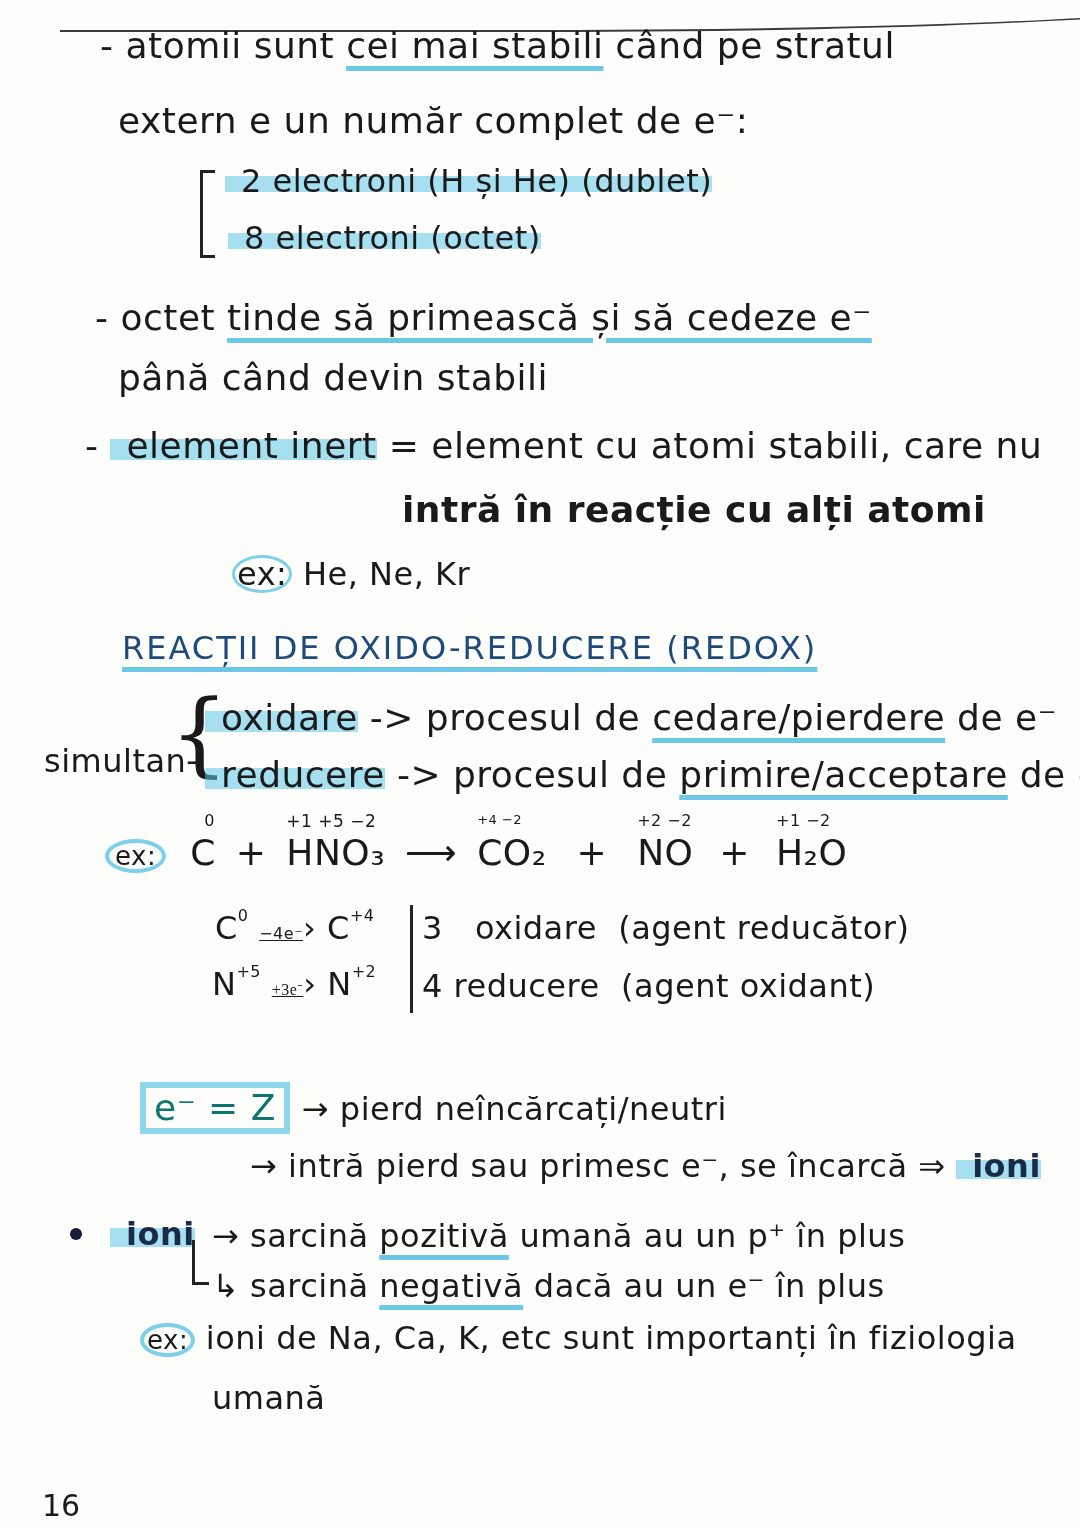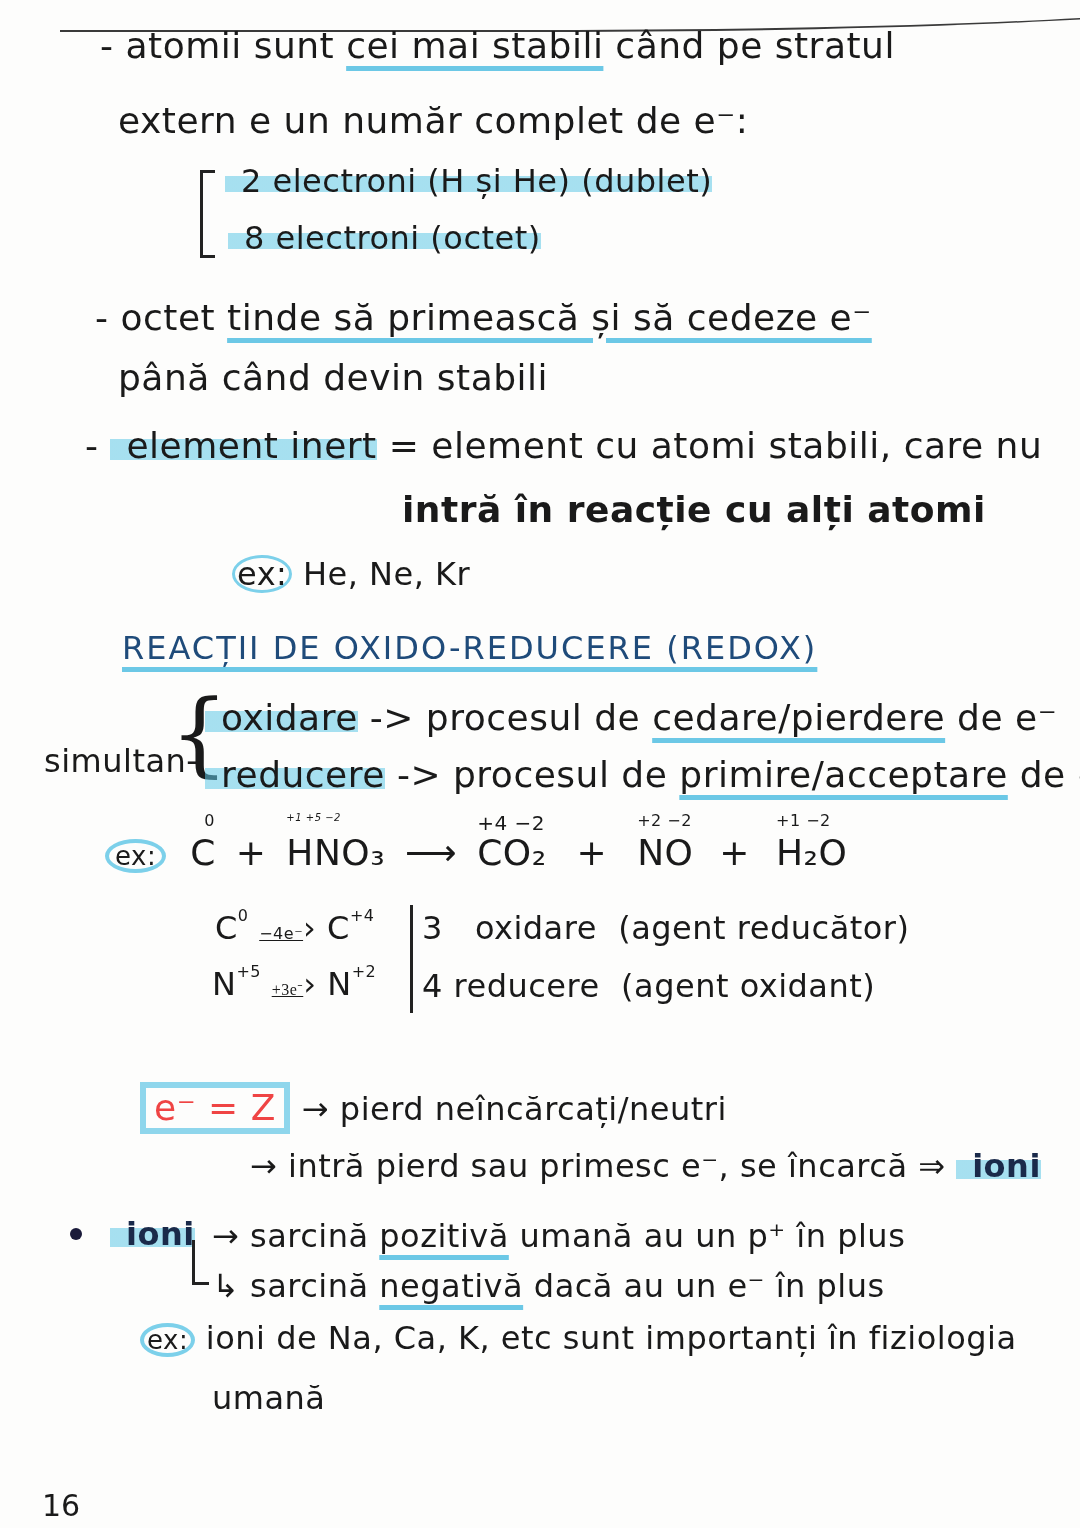--- a/index.html
+++ b/index.html
@@ -84,23 +84,23 @@
   <span>-&gt;</span>
   <span>procesul de</span>
   <span class="ul">primire/acceptare</span>
   <span>de e⁻</span>
 </div>
 
 <div class="hw" style="left:105px; top:835px;">
   <span class="circle sm" style="font-size:26px;">ex:</span>
   <span style="display:inline-block; position:relative; margin-left:12px;"><span class="ox" style="position:absolute; top:-22px; left:14px; font-size:16px;">0</span><span>C</span></span>
   <span style="margin:0 8px;">+</span>
-  <span style="display:inline-block; position:relative;"><span style="position:absolute; top:-22px; left:0; font-size:10px; white-space:nowrap;font-style:italic;">+1 +5 −2</span><span>HNO₃</span></span>
+  <span style="display:inline-block; position:relative;"><span style="position:absolute; top:-22px; left:0; font-size:17px; white-space:nowrap;">+1 +5 −2</span><span>HNO₃</span></span>
   <span style="margin:0 8px;">⟶</span>
-  <span style="display:inline-block; position:relative;"><span style="position:absolute; top:-22px; left:0; font-size:20px; white-space:nowrap;">+4 −2</span><span>CO₂</span></span>
+  <span style="display:inline-block; position:relative;"><span style="position:absolute; top:-22px; left:0; font-size:13px; white-space:nowrap;">+4 −2</span><span>CO₂</span></span>
   <span style="margin:0 18px;">+</span>
   <span style="display:inline-block; position:relative;"><span style="position:absolute; top:-22px; left:0; font-size:16px; white-space:nowrap;">+2 −2</span><span>NO</span></span>
   <span style="margin:0 14px;">+</span>
   <span style="display:inline-block; position:relative;"><span style="position:absolute; top:-22px; left:0; font-size:16px; white-space:nowrap;">+1 −2</span><span>H₂O</span></span>
 </div>
 
 <div class="hw sm" style="left:215px; top:912px;">
   <span>C</span><sup class="ox">0</sup>
   <span style="font-size:16px; text-decoration:underline;">−4e⁻</span><span>›</span>
   <span>C</span><sup class="ox">+4</sup>
@@ -116,21 +116,21 @@
   <span>oxidare</span>&nbsp;
   <span>(agent reducător)</span>
 </div>
 <div class="hw sm" style="left:422px; top:970px;">
   <span>4</span>
   <span>reducere</span>&nbsp;
   <span>(agent oxidant)</span>
 </div>
 
 <div class="hw" style="left:140px; top:1082px;">
-  <span class="box" style="color:#ef4444;">e⁻ = Z</span>
+  <span class="box" style="color:#0f766e;">e⁻ = Z</span>
   <span class="sm">→ pierd neîncărcați/neutri</span>
 </div>
 <div class="hw sm" style="left:250px; top:1150px;">
   <span>→ intră pierd sau primesc e⁻, se încarcă ⇒</span>
   <span class="hl" style="font-weight:bold; color:#1a2a4a;">ioni</span>
 </div>
 
 <div class="dot" style="left:70px; top:1228px;"></div>
 <div class="hw sm" style="left:110px; top:1218px;">
   <span class="hl" style="font-weight:bold; color:#1a2a4a;">ioni</span>

